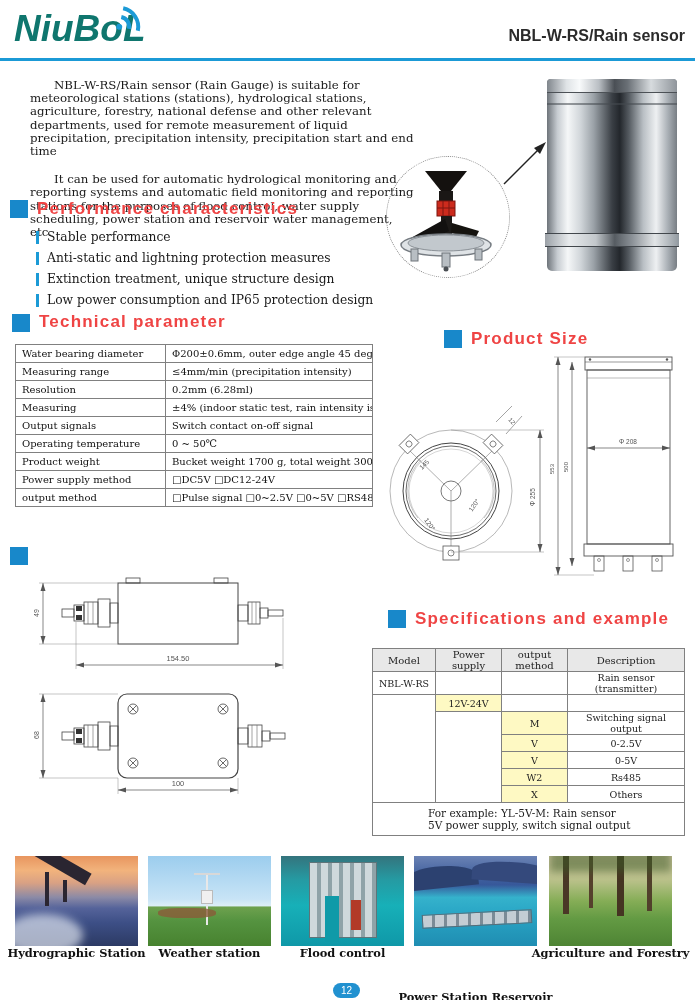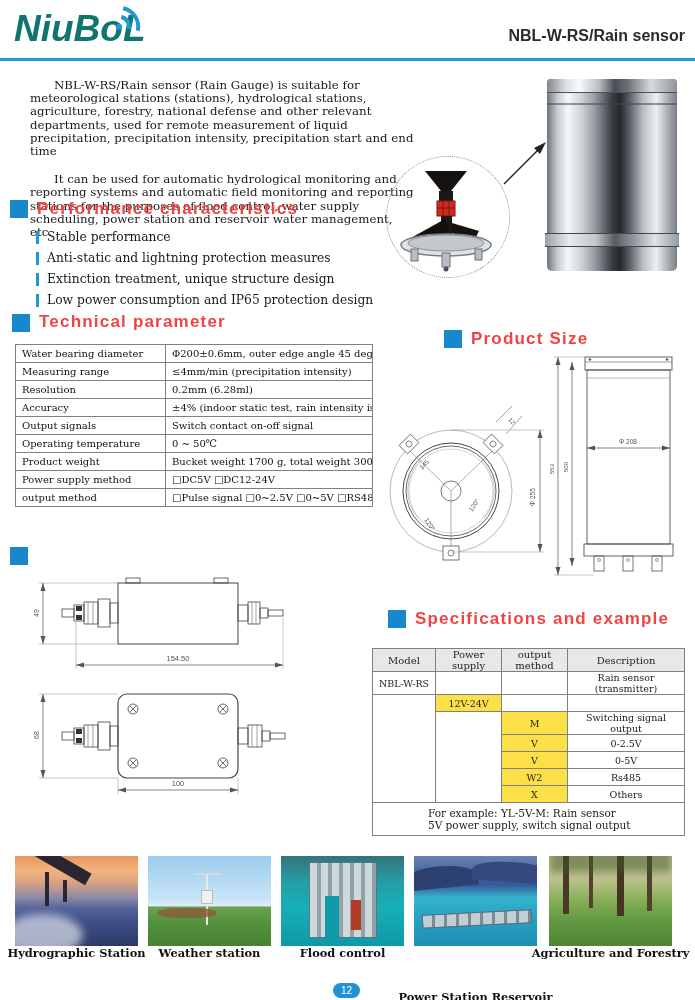--- a/index.html
+++ b/index.html
@@ -43,21 +43,21 @@
   .bullet .bar{width:3px;height:13px;background:#1b9ad6;margin-right:8px;}
   
   .tech-table{position:absolute;left:15px;top:344px;width:357px;border-collapse:collapse;
               font-size:10px;color:#111;table-layout:fixed;}
   .tech-table td{border:1px solid #808080;height:17px;padding:0 6px;overflow:hidden;white-space:nowrap;}
   
   .spec-table{position:absolute;left:372px;top:648px;width:312px;border-collapse:collapse;
               font-size:9.5px;color:#222;table-layout:fixed;text-align:center;}
   .spec-table th,.spec-table td{border:1px solid #808080;height:16px;padding:0 2px;overflow:hidden;}
   .spec-table th{font-weight:normal;font-size:10px;background:#e8e8e8;height:19px;}
-  .spec-table .shade{background:#fde047;}
+  .spec-table .shade{background:#fef9c3;}
   .spec-table .note{text-align:left;padding:3px 4px 3px 55px;font-size:10.5px;line-height:12.5px;height:26px;white-space:nowrap;}
   
   .drawing{position:absolute;}
   .drawing text{font-family:"Liberation Sans",sans-serif;fill:#555;}
   
   .app-img{position:absolute;top:856px;width:123px;height:90px;overflow:hidden;}
   .app-cap{position:absolute;top:946px;width:123px;text-align:center;font-weight:bold;
            font-size:11.4px;color:#111;white-space:nowrap;display:flex;justify-content:center;}
   .badge{position:absolute;left:333px;top:983px;width:27px;height:15px;border-radius:8px;
          background:#2191d0;color:#fff;font-family:"Liberation Sans",sans-serif;font-size:10px;
@@ -152,21 +152,21 @@
         </tr>
     <tr>
           <td>Measuring range</td>
           <td>≤4mm/min (precipitation intensity)</td>
         </tr>
     <tr>
           <td>Resolution</td>
           <td>0.2mm (6.28ml)</td>
         </tr>
     <tr>
-          <td>Accuracy</td>
+          <td>Measuring</td>
           <td>±4% (indoor static test, rain intensity is 2mm/min)</td>
         </tr>
     <tr>
           <td>Output signals</td>
           <td>Switch contact on-off signal</td>
         </tr>
     <tr>
           <td>Operating temperature</td>
           <td>0 ~ 50℃</td>
         </tr>

